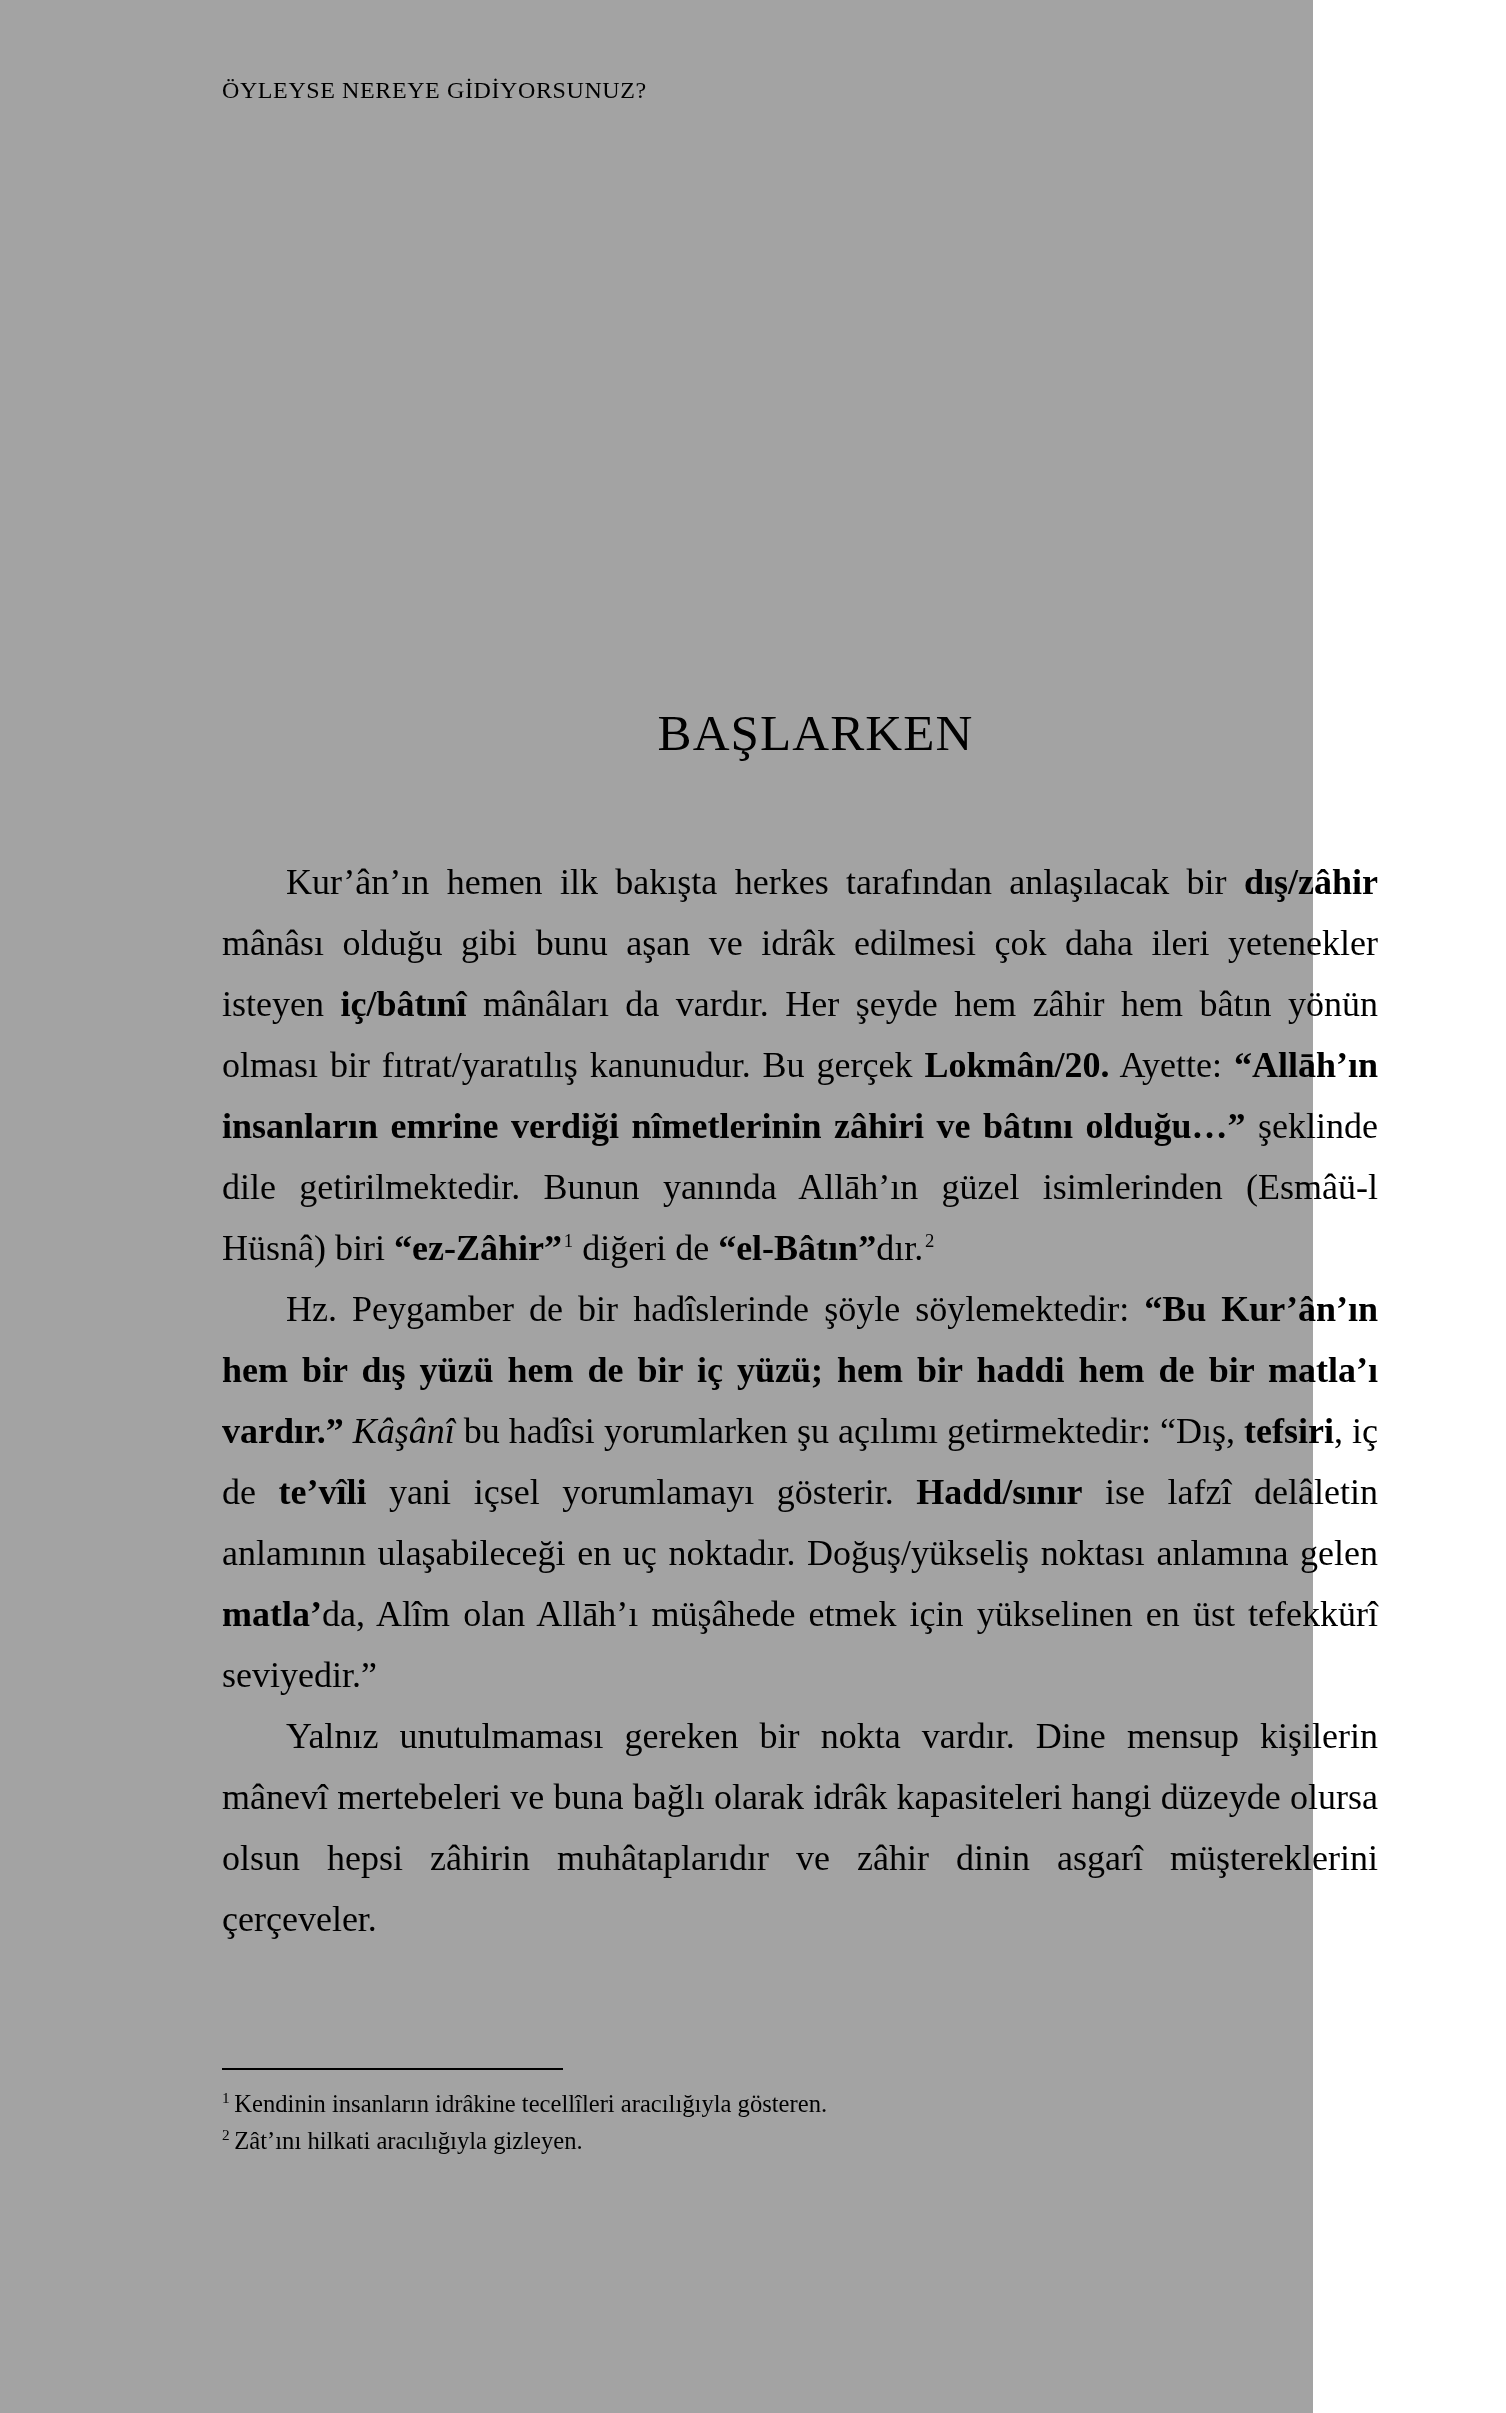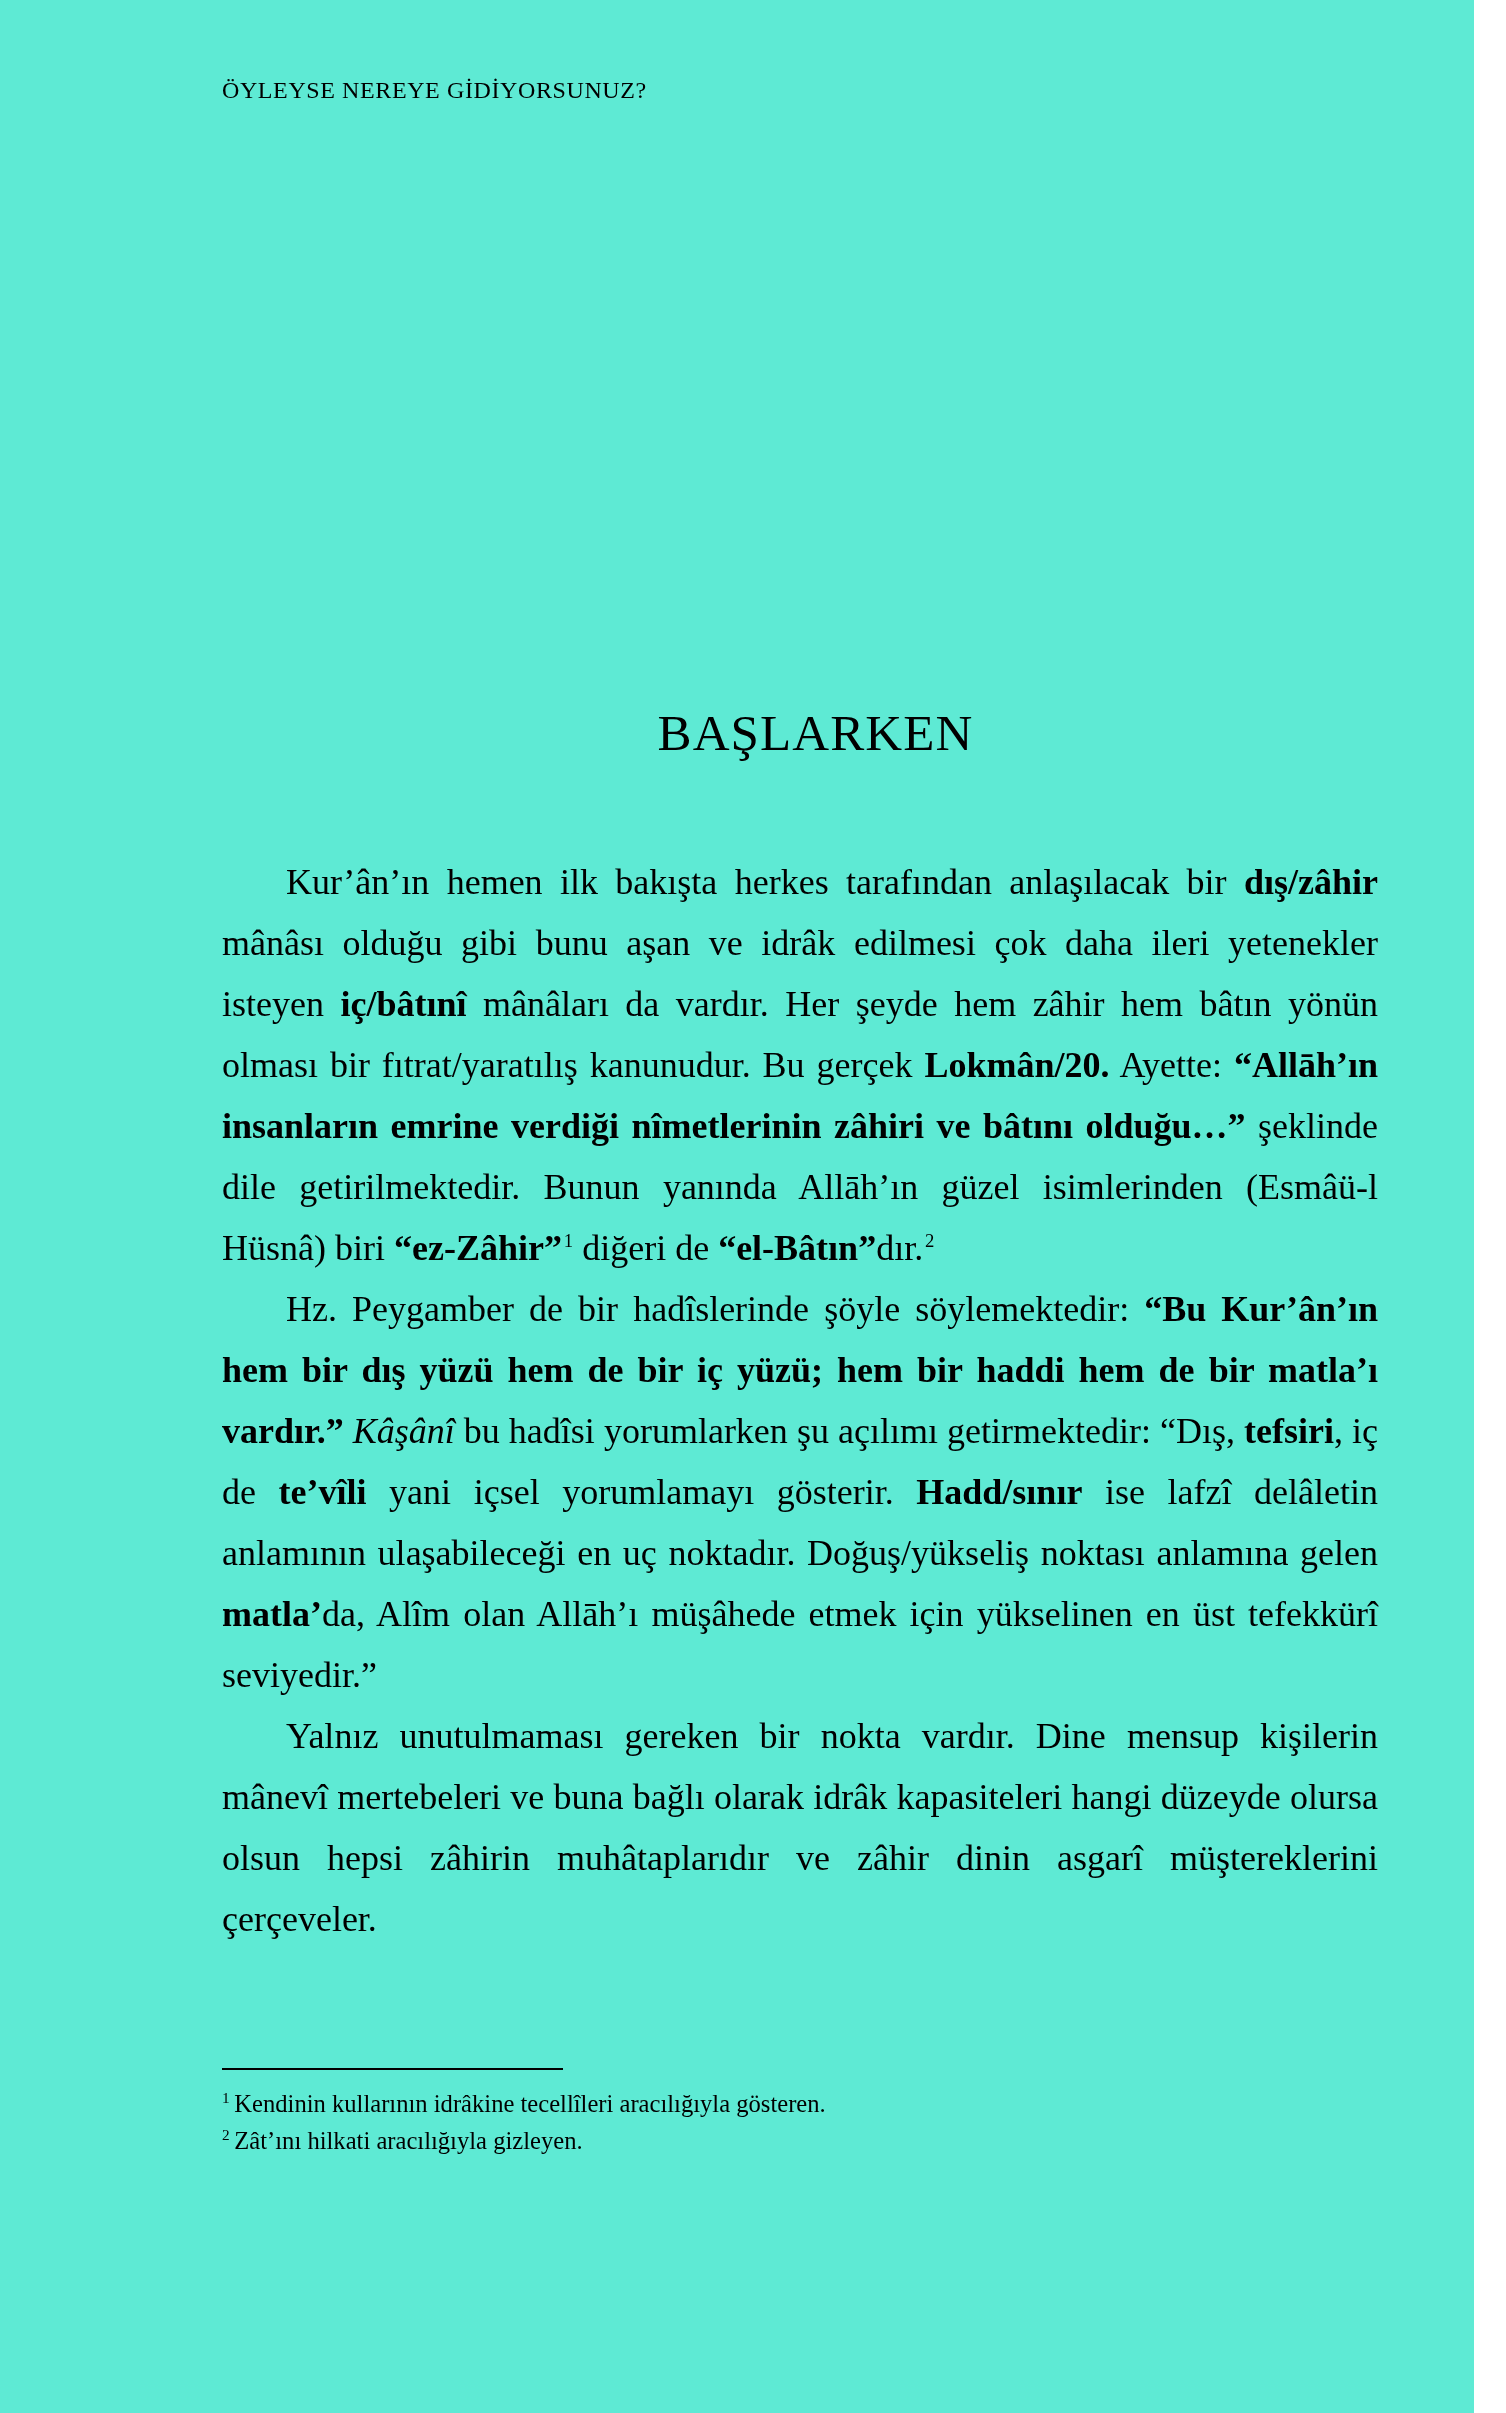--- a/index.html
+++ b/index.html
@@ -14,23 +14,23 @@
     font-family: "Liberation Serif", "DejaVu Serif", serif;
     color: #000000;
     position: relative;
     overflow: hidden;
   }
 
   .page {
     position: absolute;
     left: 0;
     top: 0;
-    width: 1474px;
+    width: 1313px;
     height: 2413px;
-    background: #5eead4;
+    background: #a3a3a3;
   }
 
   
   .running-head {
     position: absolute;
     left: 222px;
     top: 78px;
     width: 1155px;
     font-size: 24px;
     letter-spacing: 0.6px;
@@ -140,21 +140,21 @@
 
     <p class="para">
       <span>Yalnız unutulmaması gereken bir nokta vardır. Dine mensup kişilerin mânevî mertebeleri ve buna bağlı olarak idrâk kapasiteleri hangi düzeyde olursa olsun hepsi zâhirin muhâtaplarıdır ve zâhir dinin asgarî müştereklerini çerçeveler.</span>
     </p>
 
   </div>
 
   <div class="footnotes">
     <div class="fn-rule"></div>
     <p class="fn-item">
-      <span class="fn-marker">1</span><span>Kendinin kullarının idrâkine tecellîleri aracılığıyla gösteren.</span>
+      <span class="fn-marker">1</span><span>Kendinin insanların idrâkine tecellîleri aracılığıyla gösteren.</span>
     </p>
     <p class="fn-item">
       <span class="fn-marker">2</span><span>Zât’ını hilkati aracılığıyla gizleyen.</span>
     </p>
   </div>
 
 </div>
 
 
 </body></html>

